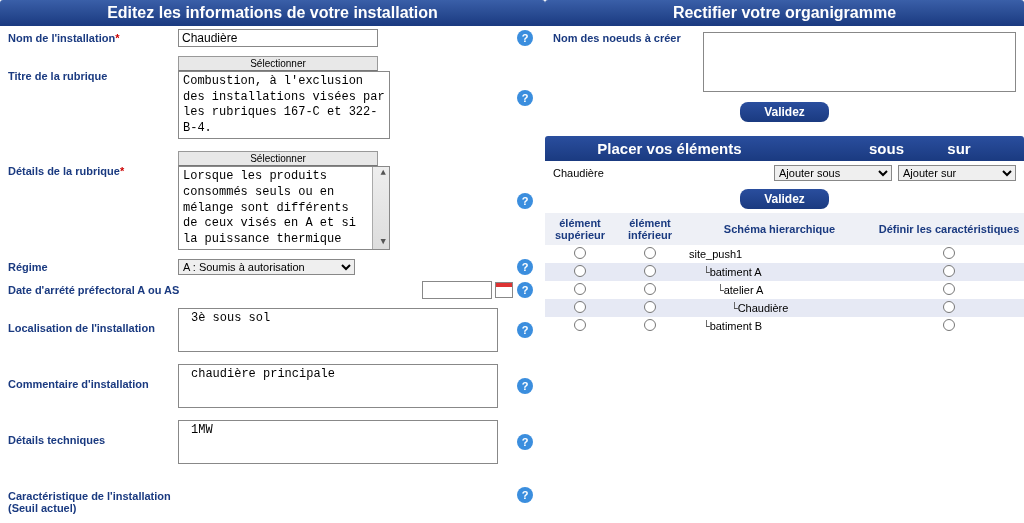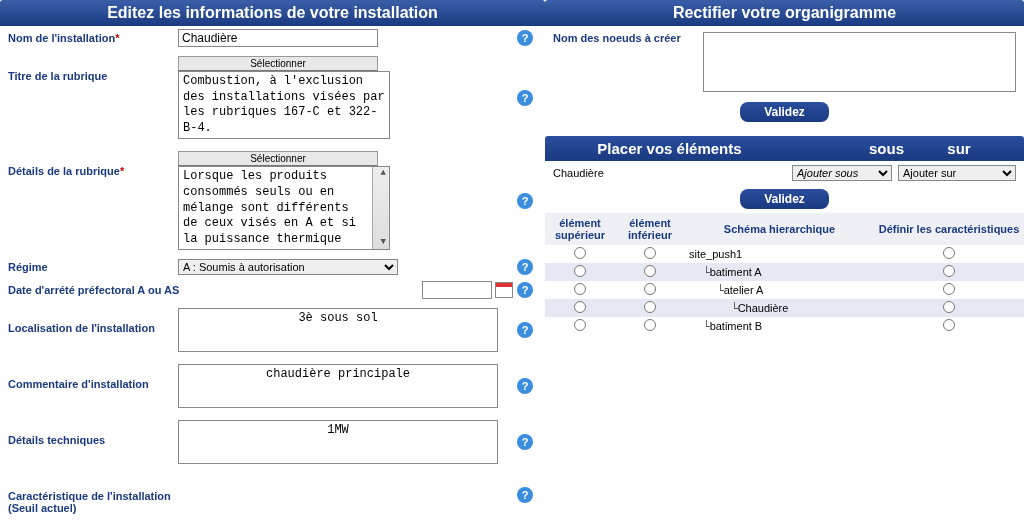--- a/index.html
+++ b/index.html
@@ -106,21 +106,21 @@
   .mono-box.scroll .arrow-up,
   .mono-box.scroll .arrow-dn {
     position:absolute; right:3px;
     font-size:9px; color:#555;
     z-index:2;
   }
   .mono-box.scroll .arrow-up { top:1px; }
   .mono-box.scroll .arrow-dn { bottom:1px; }
 
   select.regime {
-    width: 220px;
+    width: 177px;
     font-size: 11px;
     border: 1px solid #888;
   }
   .date-input-wrap { display:flex; align-items:center; justify-content:flex-end; width:100%;}
   input.date-field {
     border:1px solid #888;
     width:70px;
     font-size:12px;
     padding:1px 2px;
   }
@@ -131,26 +131,25 @@
       linear-gradient(#d33,#d33) 0 0 / 100% 4px no-repeat,
       linear-gradient(#fff,#fff);
     margin-left:3px;
     display:inline-block;
   }
 
   .wide-textarea {
     border: 1px solid #888;
     font-family: "Courier New", monospace;
     font-size: 12px;
-    padding: 2px 4px;
+    padding: 2px 12px;
     width: 320px;
     height: 44px;
     background: #fff;
     resize: none;
-    text-align: center;
   }
   .form-row.tall { align-items: flex-start; padding-top:6px; padding-bottom:6px;}
   .form-row.tall .form-label { padding-top: 14px; }
   .form-row.tall .help-cell { align-self: center; }
 
   
   .right-header { margin-top: 56px; }
   .right-row {
     display:flex; align-items:flex-start;
     padding: 6px 8px;
@@ -197,21 +196,21 @@
     align-items:center;
     padding:4px 8px;
     background:#fff;
   }
   .placer-row1 .pname { flex:1; font-size:11px;}
   .placer-row1 select {
     border:1px solid #888;
     font-size:11px;
     margin-left:6px;
   }
-  .sel-sous { width:100px;font-style:italic; }
+  .sel-sous { width:118px; }
   .sel-sur { width:118px; }
 
   .tree-table {
     width:100%;
     border-collapse: collapse;
     font-size:11px;
   }
   .tree-table th {
     background:#eef0f6;
     color:#1a3a80;

